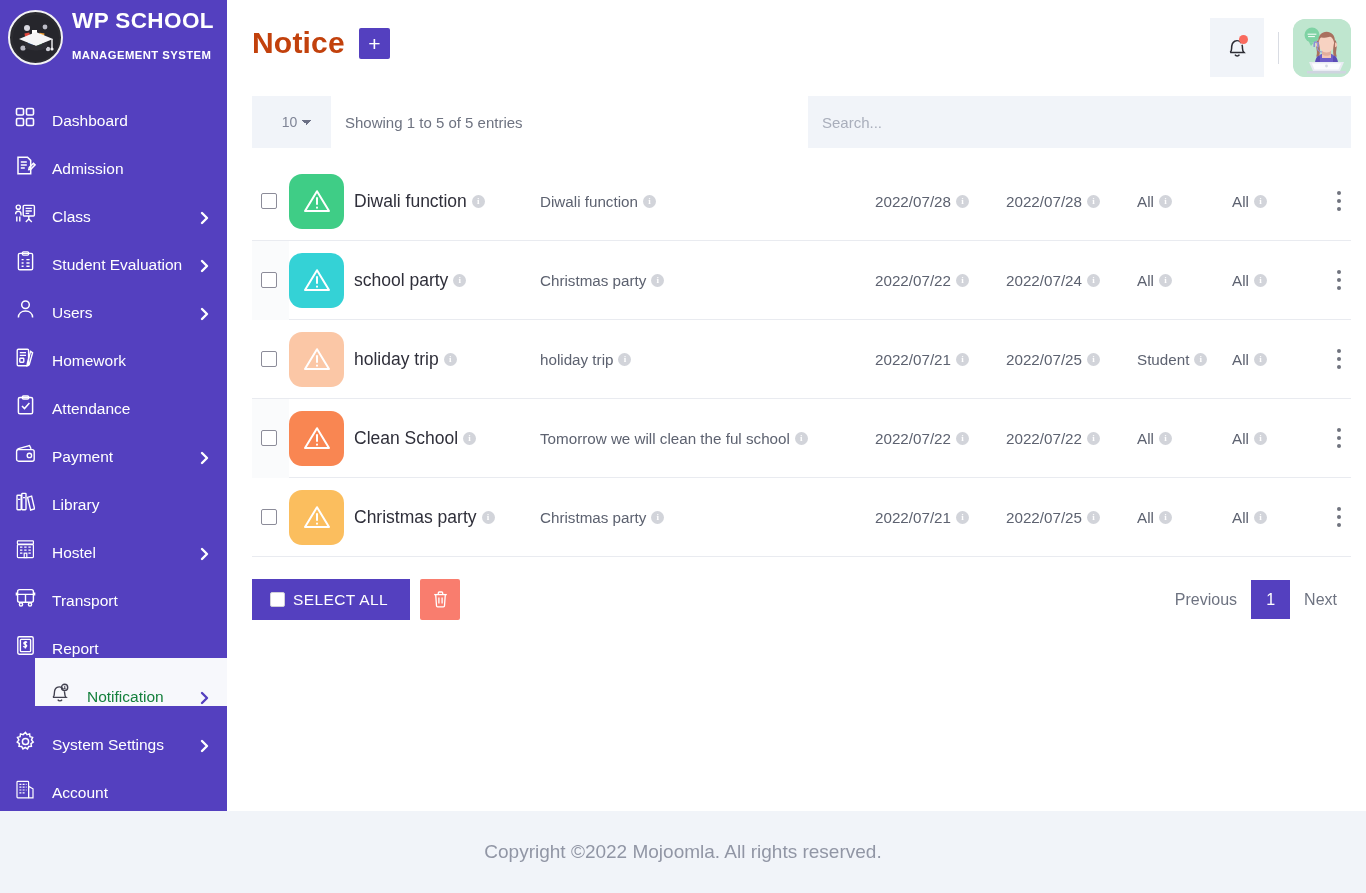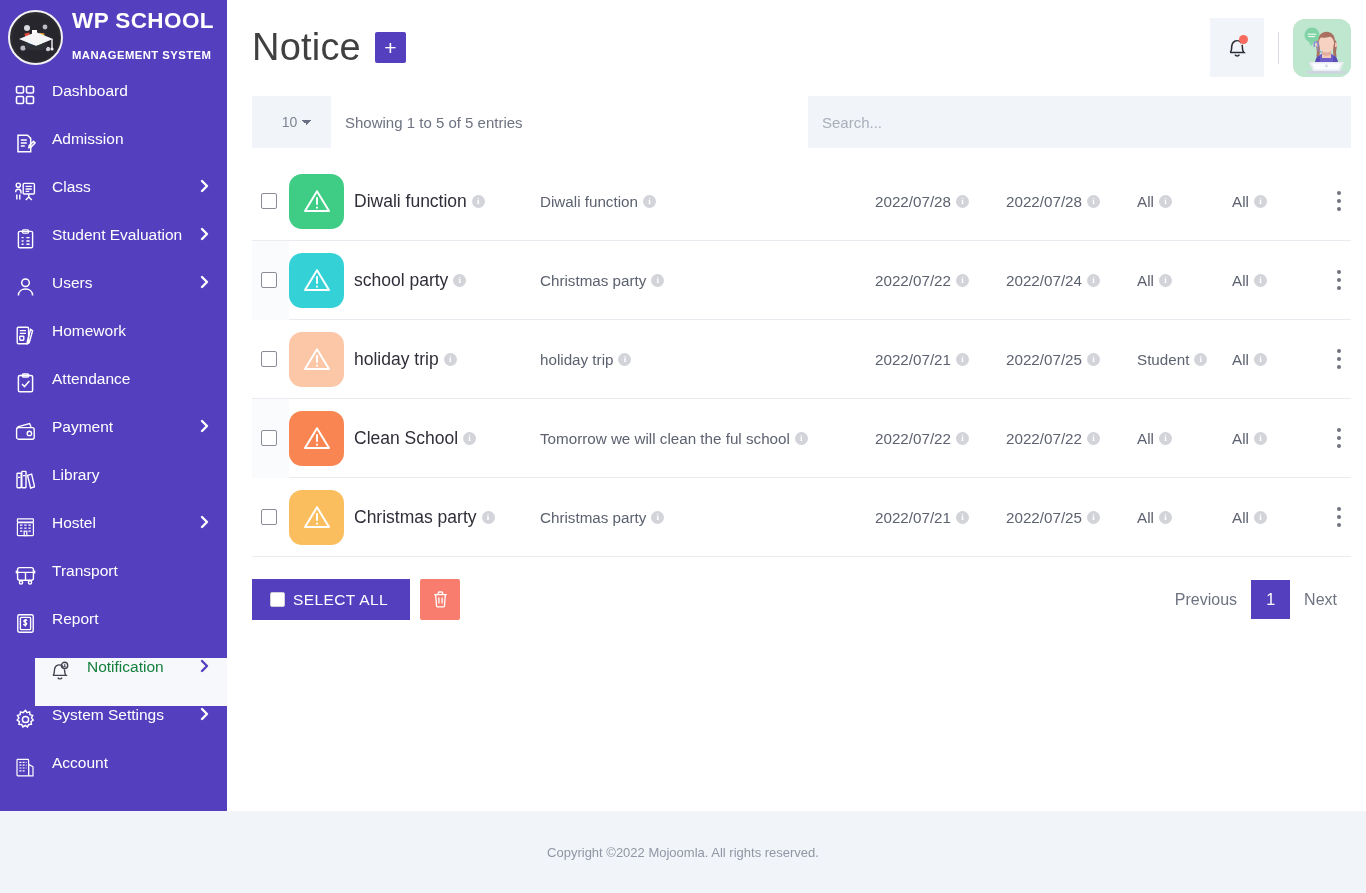--- a/index.html
+++ b/index.html
@@ -36,21 +36,21 @@
     color: #ffffff; font-size: 22.5px; font-weight: bold; letter-spacing: .4px;
     display: block;
   }
   .brand-sub {
     color: #ffffff; font-size: 11.3px; font-weight: bold; letter-spacing: .45px;
     display: block; margin-top: 17px;
   }
 
   .nav { margin-top: 10px; display: flex; flex-direction: column; }
   .nav-item {
-    display: flex; align-items: flex-start;
+    display: flex; align-items: flex-end;
     height: 48px; padding: 0 16px 0 12px;
     color: #ffffff; font-size: 15.5px;
     cursor: pointer; position: relative;
   }
   .nav-item .nav-ico {
     width: 26px; height: 26px; flex: 0 0 26px;
     display: flex; align-items: center; justify-content: center;
     margin-right: 14px;
   }
   .nav-item .nav-ico svg { display: block; }
@@ -68,21 +68,21 @@
   .main {
     flex: 1 1 auto; height: 811px; background: #ffffff;
     display: flex; flex-direction: column; position: relative;
   }
   .topbar {
     height: 89px; display: flex; align-items: flex-start;
     padding: 0 24px 0 25px; position: relative;
   }
   .page-title-wrap { display: flex; align-items: center; margin-top: 26px; }
   .page-title {
-    font-size: 38px; color: #404040; font-weight: normal; letter-spacing: .2px;
+    font-size: 30px; color: #c2410c; font-weight: bold; letter-spacing: .2px;
   }
   .add-btn {
     width: 31px; height: 31px; margin-left: 14px;
     background: #5440bf; border: none; border-radius: 2px;
     color: #fff; font-size: 21px; line-height: 1;
     display: flex; align-items: center; justify-content: center;
     cursor: pointer; font-family: "Liberation Sans", sans-serif;
   }
   .topbar-right {
     margin-left: auto; display: flex; align-items: center; margin-top: 18px;
@@ -222,21 +222,21 @@
     width: 39px; height: 39px; background: #5440bf; color: #fff;
     font-size: 16px; display: flex; align-items: center; justify-content: center;
     cursor: pointer;
   }
 
   
   .site-footer {
     position: absolute; left: 0; top: 811px;
     width: 1366px; height: 82px; background: #f1f4f9;
     display: flex; align-items: center; justify-content: center;
-    color: #9196a5; font-size: 13px;
+    color: #9196a5; font-size: 19px;
   }
 </style>
 </head>
 <body>
 
 <div class="app">
 
   <aside class="sidebar">
 
     <div class="brand">

